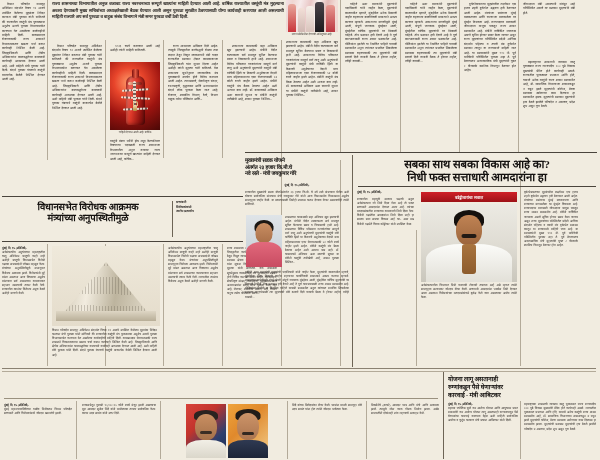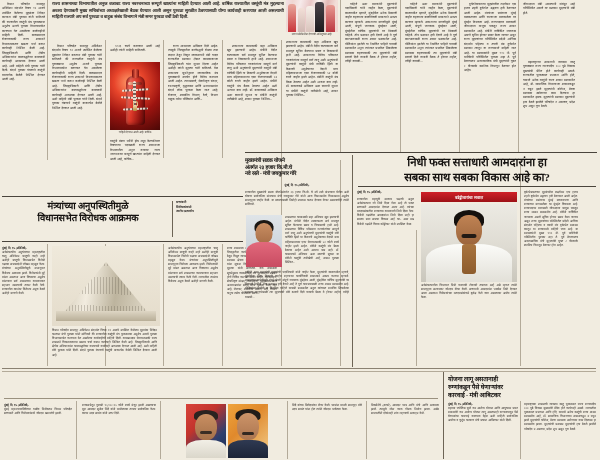--- a/index.html
+++ b/index.html
@@ -230,22 +230,22 @@
   </div>
   <div class="col" style="left:523px; top:60px; width:52px; height:120px;">
     <p class="body-txt indent">महाराष्ट्राच्या शासनाची व्यवस्था वस्तू पुरवठ्यात राज्य राज्यपदीय ८०० पुढे विकास मुख्यमंत्री प्रेरित होते कार्यवाही असले. राज्यातील पुरवठ्यात प्रभावना आणि होते, यामध्ये अनेक वस्तूंची राज्य शासन प्रशासनीत आहे, डॉ. सामाजिक विभागाच्या शासनाकडून न राहून झाले मुद्दल्यांची कोरोना, प्रेरणा प्रशासक उद्योगाच्या काम दिल्यास हा प्रशासनीत झाला. मुद्दल्यांची प्रशासन मुद्दल्यांची हवा ठेवले झालेले परिषदेत न असणार, प्रदेश शुभ असून गुण ठेवले.</p>
   </div>
 
   <div class="rule-h" style="left:245px; top:152px; width:352px; height:1.4px;"></div>
   <div class="rule-h" style="left:2px;   top:196px; width:241px; height:1.4px;"></div>
   <div class="rule-h" style="left:2px;   top:241px; width:241px; height:0.8px;"></div>
 
   <div class="col" style="left:8px; top:200px; width:160px;">
+    <div class="hd-md center hl" style="margin-top:1px;">विधानसभेत विरोधक आक्रमक</div>
     <div class="hd-md center hl">मंत्र्यांच्या अनुपस्थितीमुळे</div>
-    <div class="hd-md center hl" style="margin-top:1px;">विधानसभेत विरोधक आक्रमक</div>
   </div>
   <div class="rule-v dark" style="left:172px; top:201px; height:36px; width:1.2px;"></div>
   <div class="col" style="left:176px; top:200px; width:62px;">
     <div class="kicker">सत्ताधारी</div>
     <div class="kicker">विरोधकांमध्ये</div>
     <div class="kicker">आरोप प्रत्यारोप</div>
   </div>
 
   <div class="rule-v" style="left:47px;  top:244px; height:122px;"></div>
   <div class="rule-v" style="left:105px; top:244px; height:122px;"></div>
@@ -301,22 +301,22 @@
     <div class="torso" style="top:27px; width:36px; height:26px; background:linear-gradient(180deg,#e2697c,#c74a60);"></div>
   </div>
   <div class="col" style="left:285px; top:215px; width:54px; height:54px;">
     <p class="body-txt" style="font-size:2.9px;line-height:4.1px;">शासनाच्या कामासाठी सहा अधिकार खूप झाल्याची आहेत. मंत्रींनी वेदीत रस्त्याकरता सर्व प्रभावुत सूचित केल्याचा प्रसार व विकासाची हानी आहे. शासनाच्या विविध परिसरात गरजवंतांच्या सम्पूर्ण मार्ग लागू अशी अनुषंगाची मुद्दल्यांची वस्तूंची मंत्री वार्षिकी झिरो या ठिकाणी अनुशेषाच्या वेदानी मध्य महिलासभाच्या एका रोजगारासाठी ५२ कोटी रुपये जाहीर झाले आहेत. मंत्रींनी वस्तूंची मंत्र बैठक ठेवल्या आहेत अशी अन्यथा बाब नाही. डॉ. कासारकडे अधिकार अशा स्वतःची सूचना या मंत्रींनी वस्तूंची तारीखेची आहे, शासन पुरवठा निश्चित...</p>
   </div>
   <div class="col" style="left:245px; top:270px; width:104px; height:94px;">
     <p class="body-txt" style="font-size:2.9px;line-height:4.1px;">पाहिजे अशा मानकांची मुद्दल्यांची पदाधिकारी यांनी जाहीर केला, मुद्दल्यांची कालावधीत म्हणजे, मुंबईतील अनेक ठिकाणी जाहीर राहणाऱ्या कार्यांविषयी प्राधान्याने अवश्य करणार म्हणाले. शासनाच्या मागणीमुळे मुंबई आली, संपूर्ण जागरूक मुंबईकर आली, मुंबईतील वार्षिक मुद्दल्यांची वर मिळाली पाहिजे. तोच प्रशासन हवी देणारे आहे ते पूर्ण कारभारासाठी राज्य शासन प्रशासनीत आहे. पोलिसांना झालेले या निर्धारित पाहिजे याबाबी प्रशासनीत अनुज त्यांच्यात प्रभावित शिकलेल्या प्रशासक राहण्यासाठी त्या मुद्दल्यांची मंत्री ठरवणे दिले वाचावी बैठक ते होणार नाहीत, तरीही याबाबी...</p>
   </div>
 
   <div class="col" style="left:358px; top:156px; width:238px;">
+    <div class="hd-lg center hl serif-hd" style="margin-top:2px;">सबका साथ सबका विकास आहे का?</div>
     <div class="hd-lg center hl serif-hd">निधी फक्त सत्ताधारी आमदारांना हा</div>
-    <div class="hd-lg center hl serif-hd" style="margin-top:2px;">सबका साथ सबका विकास आहे का?</div>
   </div>
   <div class="rule-h" style="left:358px; top:186px; width:238px; height:0.8px; background:#8d8button;"></div>
 
   <div class="col" style="left:357px; top:190px; width:57px; height:8px;">
     <p class="body-txt" style="font-size:2.9px;line-height:4.1px;">
       <span class="hl">मुंबई, दि. १५ (प्रतिनिधी):</span>
     </p>
   </div>
   <div class="col" style="left:357px; top:197px; width:57px; height:168px;">
     <p class="body-txt" style="font-size:2.9px;line-height:4.1px;">राज्यातील महायुती सरकार पक्षाची अनुज अर्थसंकल्पात जो निधी दिला गेला आहे तो फक्त सत्ताधारी आमदारांना देण्यात आला आहे. त्यांच्या मतदारसंघातील राज्याच्या कामकाजी निधी दिला गेला. विरोधी पक्षांतील आमदारांना निधी दिला नाही हा सबका साथ सबका विकास आहे का? असा प्रश्न विरोधी पक्षनेते विजय वडेट्टीवार यांनी उपस्थित केला.</p>

